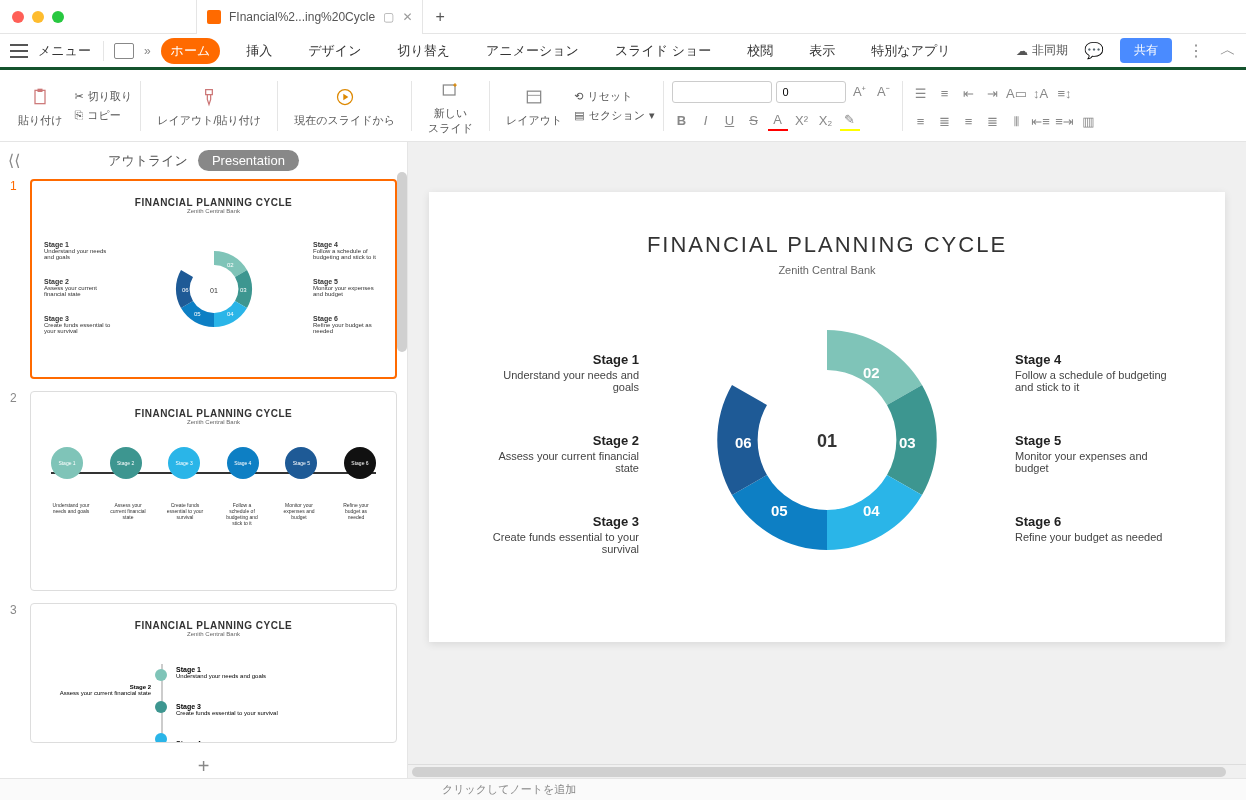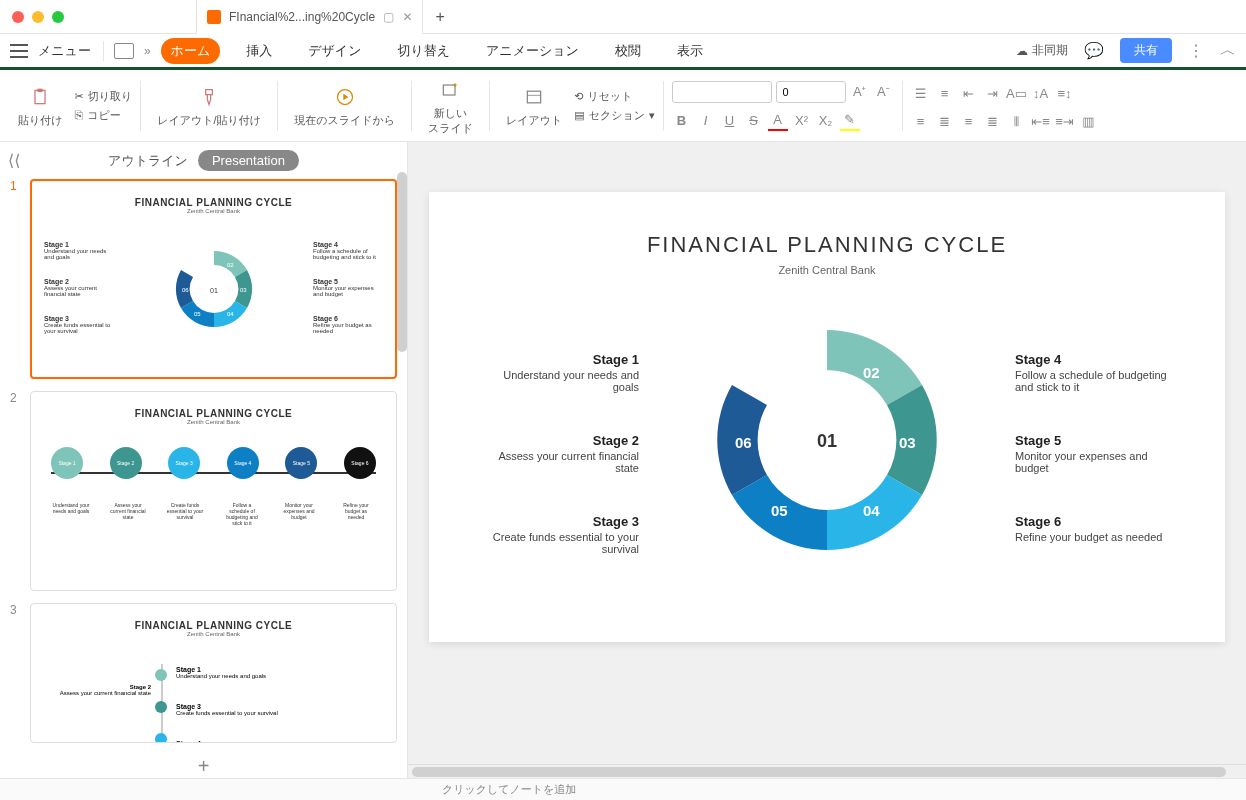--- a/index.html
+++ b/index.html
@@ -132,22 +132,24 @@
   <div class="menu-label">メニュー</div>
   <div style="width:1px;height:20px;background:#e5e5e5;"></div>
   <div class="folder-icon"></div>
   <div class="chevrons">»</div>
   <div class="tabs">
     <div class="tab active">ホーム</div>
     <div class="tab">挿入</div>
     <div class="tab">デザイン</div>
     <div class="tab">切り替え</div>
     <div class="tab">アニメーション</div>
+    <div class="tab">スライド ショー</div>
     <div class="tab">校閲</div>
     <div class="tab">表示</div>
+    <div class="tab">特別なアプリ</div>
   </div>
   <div class="menubar-right">
     <div class="sync">
         <span>☁</span>
         <span>非同期</span>
       </div>
     <div style="color:#888;">💬</div>
     <div class="share-btn">共有</div>
     <div class="dots">⋮</div>
     <div style="color:#888;">︿</div>

